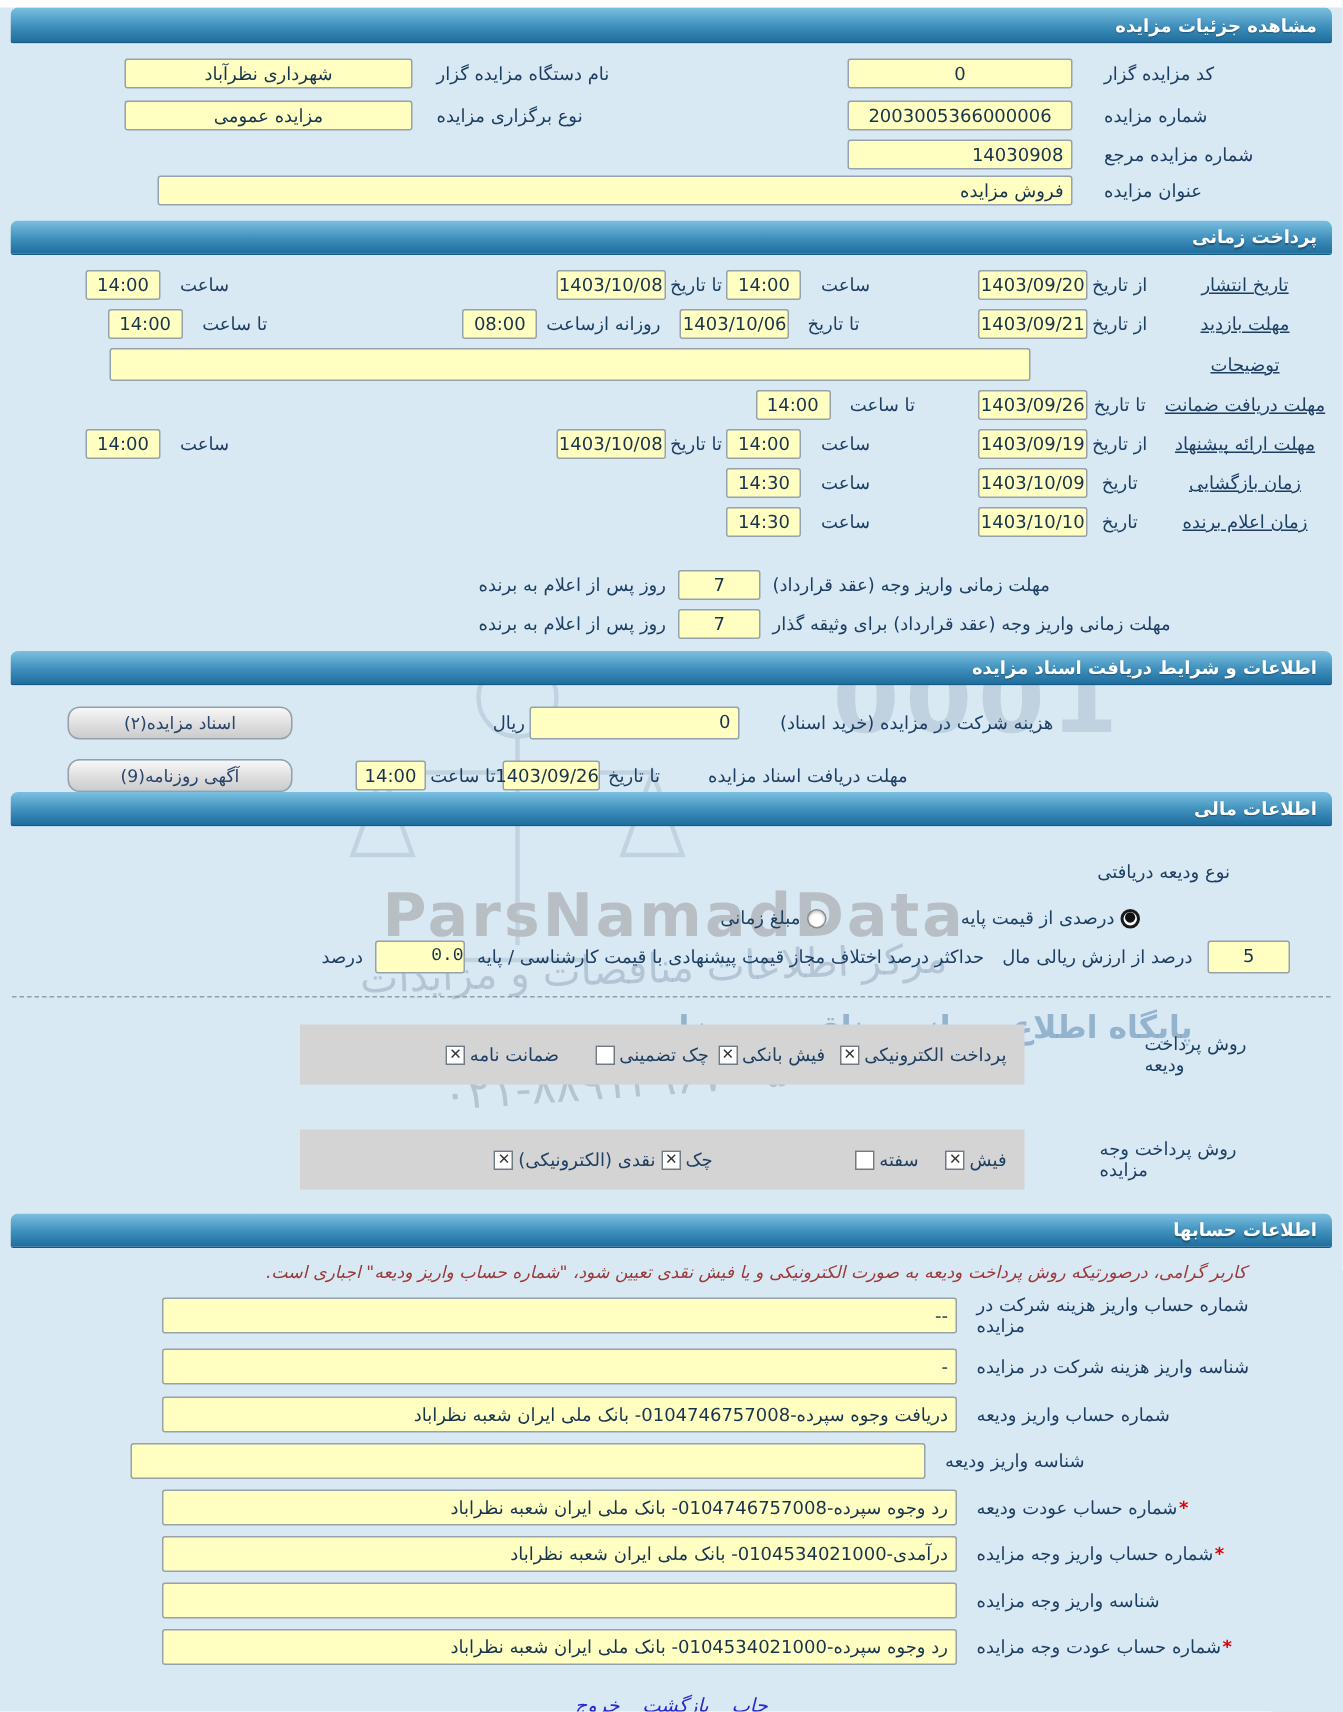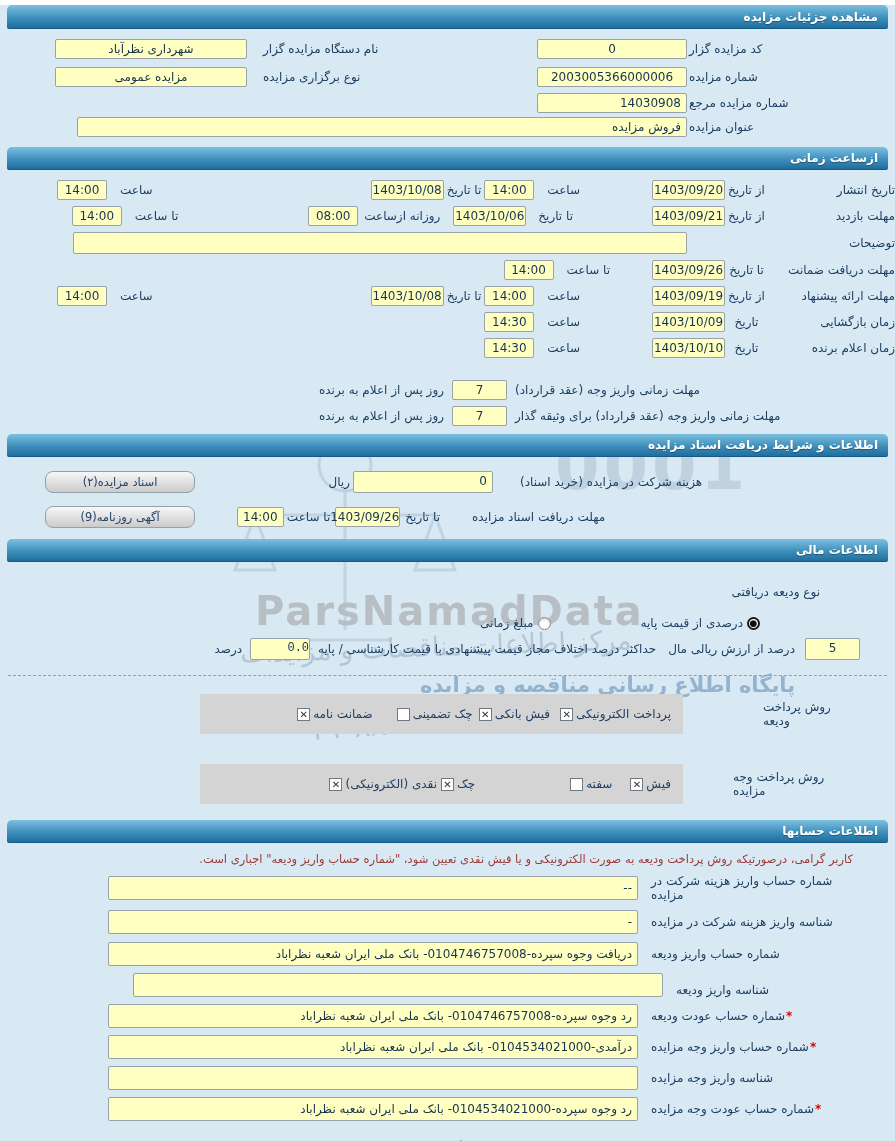--- a/index.html
+++ b/index.html
@@ -41,27 +41,27 @@
   }
   .row { display:flex; align-items:center; font-size:12px; color:#1d3f63; }
   .lab { color:#1d3f63; }
   .f {
     background:#ffffc2; border:1px solid #97a2ab; border-radius:2px;
     height:20px; line-height:18px; font-size:12px; color:#17344f;
   }
   .center { text-align:center; }
   .vr { text-align:right; padding-left:5px; padding-right:5px; }
   
-  .label1 { width:208px; text-align:left; padding-left:2px; flex:none; }
+  .label1 { width:180px; text-align:left; padding-left:21px; flex:none; }
   .label2 { width:178px; text-align:left; padding-left:16px; flex:none; }
   .fw150 { width:150px; flex:none; }
   .fw192 { width:192px; flex:none; }
   .fwide { width:610px; flex:none; }
   
-  .tlabel { width:130px; text-align:right; flex:none; }
+  .tlabel { width:130px; text-align:center; flex:none;text-decoration:underline; }
   .sub { width:37px; text-align:center; flex:none; }
   .db { width:73px; text-align:center; flex:none; }
   .tb { width:50px; text-align:center; flex:none; }
   .plabel { width:315px; text-align:left; flex:none; }
   .pbox { width:55px; text-align:center; flex:none; }
   
   .flabel { width:240px; text-align:left; flex:none; }
   .flabel2 { width:288px; text-align:left; flex:none; }
   .btn {
     width:150px; height:22px; line-height:20px; text-align:center; flex:none;
@@ -79,21 +79,21 @@
            padding:0 12px; width:483px; flex:none; }
   .ck { display:inline-flex; direction:ltr; align-items:center; gap:3px; }
   .ckbox { width:13px; height:13px; background:#ffffff; border:1px solid #6f7a84;
            font-size:10px; line-height:12px; text-align:center; color:#333; flex:none; }
   .pw35 { width:55px; text-align:center; flex:none; }
   .pw60 { width:60px; text-align:right; flex:none;font-family:Liberation Mono, monospace; }
   
   .alabel { width:195px; text-align:left; padding-left:13px; flex:none; }
   .af { width:530px; height:24px; line-height:22px; flex:none; }
   .star { color:#e00000; font-weight:bold; margin-left:1px; }
-  .notice { font-size:11.5px; color:#9c3a3a; padding-right:42px; }
+  .notice { font-size:11.5px; color:#9c3a3a; padding-right:64px;font-style:italic; }
   .footer { text-align:center; margin-top:16px; }
   .flink { color:#2929cc; font-size:13px; font-style:italic; margin:0 5px;
            text-decoration:none; cursor:pointer; }
   .mra { margin-right:auto; margin-left:45px; }
 </style>
 </head>
 <body>
 
 <div class="page">
 
@@ -136,21 +136,21 @@
     <div class="row" style="margin-top:6px;">
       <div class="lab label1">شماره مزایده مرجع</div>
       <div class="f fw150 vr">14030908</div>
     </div>
 
     <div class="row" style="margin-top:4px;">
       <div class="lab label1">عنوان مزایده</div>
       <div class="f fwide vr">فروش مزایده</div>
     </div>
 
-    <div class="bar" style="margin-top:10px;">ازساعت زمانی</div>
+    <div class="bar" style="margin-top:10px;">پرداخت زمانی</div>
 
     <div class="row" style="margin-top:10px;">
       <div class="lab tlabel">تاریخ انتشار</div>
       <div class="lab sub">از تاریخ</div>
       <div class="f db" style="margin-right:3px;">1403/09/20</div>
       <div class="lab" style="margin-right:72px;">ساعت</div>
       <div class="f tb" style="margin-right:13px;">14:00</div>
       <div class="lab" style="margin-right:3px;">تا تاریخ</div>
       <div class="f db" style="margin-right:3px;">1403/10/08</div>
       <div class="lab" style="margin-right:218px;">ساعت</div>
@@ -233,21 +233,21 @@
 
     <div class="row" style="margin-top:13px;padding-right:135px;">
       <div class="lab flabel2">مهلت دریافت اسناد مزایده</div>
       <div class="lab" style="margin-right:32px;">تا تاریخ</div>
       <div class="f" style="width:65px;text-align:center;margin-right:5px;">1403/09/26</div>
       <div class="lab" style="margin-right:5px;">تا ساعت</div>
       <div class="f" style="width:47px;text-align:center;margin-right:3px;">14:00</div>
       <div class="btn mra">آگهی روزنامه(9)</div>
     </div>
 
-    <div class="bar" style="margin-top:11px;">اطلاعات مالی</div>
+    <div class="bar" style="">اطلاعات مالی</div>
 
     <div class="row" style="margin-top:23px;padding-right:75px;">
       <div class="lab">نوع ودیعه دریافتی</div>
     </div>
 
     <div class="row" style="margin-top:17px;padding-right:135px;">
       <span class="radio">●</span>
       <div class="lab" style="margin-right:4px;">درصدی از قیمت پایه</div>
       <span class="radio off" style="margin-right:90px;"></span>
       <div class="lab" style="margin-right:4px;">مبلغ زمانی</div>
@@ -316,21 +316,21 @@
       <div class="f af vr">--</div>
     </div>
     <div class="row" style="margin-top:8px;padding-right:62px;">
       <div class="lab alabel"><span>شناسه واریز هزینه شرکت در مزایده</span></div>
       <div class="f af vr">-</div>
     </div>
     <div class="row" style="margin-top:8px;padding-right:62px;">
       <div class="lab alabel"><span>شماره حساب واریز ودیعه</span></div>
       <div class="f af vr">دریافت وجوه سپرده-0104746757008- بانک ملی ایران شعبه نظراباد</div>
     </div>
-    <div class="row" style="margin-top:7px;padding-right:37px;align-items:flex-end;">
+    <div class="row" style="margin-top:7px;padding-right:83px;">
       <div class="lab alabel"><span>شناسه واریز ودیعه</span></div>
       <div class="f af vr"></div>
     </div>
     <div class="row" style="margin-top:7px;padding-right:62px;">
       <div class="lab alabel"><span class="star">*</span><span>شماره حساب عودت ودیعه</span></div>
       <div class="f af vr">رد وجوه سپرده-0104746757008- بانک ملی ایران شعبه نظراباد</div>
     </div>
     <div class="row" style="margin-top:7px;padding-right:62px;">
       <div class="lab alabel"><span class="star">*</span><span>شماره حساب واریز وجه مزایده</span></div>
       <div class="f af vr">درآمدی-0104534021000- بانک ملی ایران شعبه نظراباد</div>

